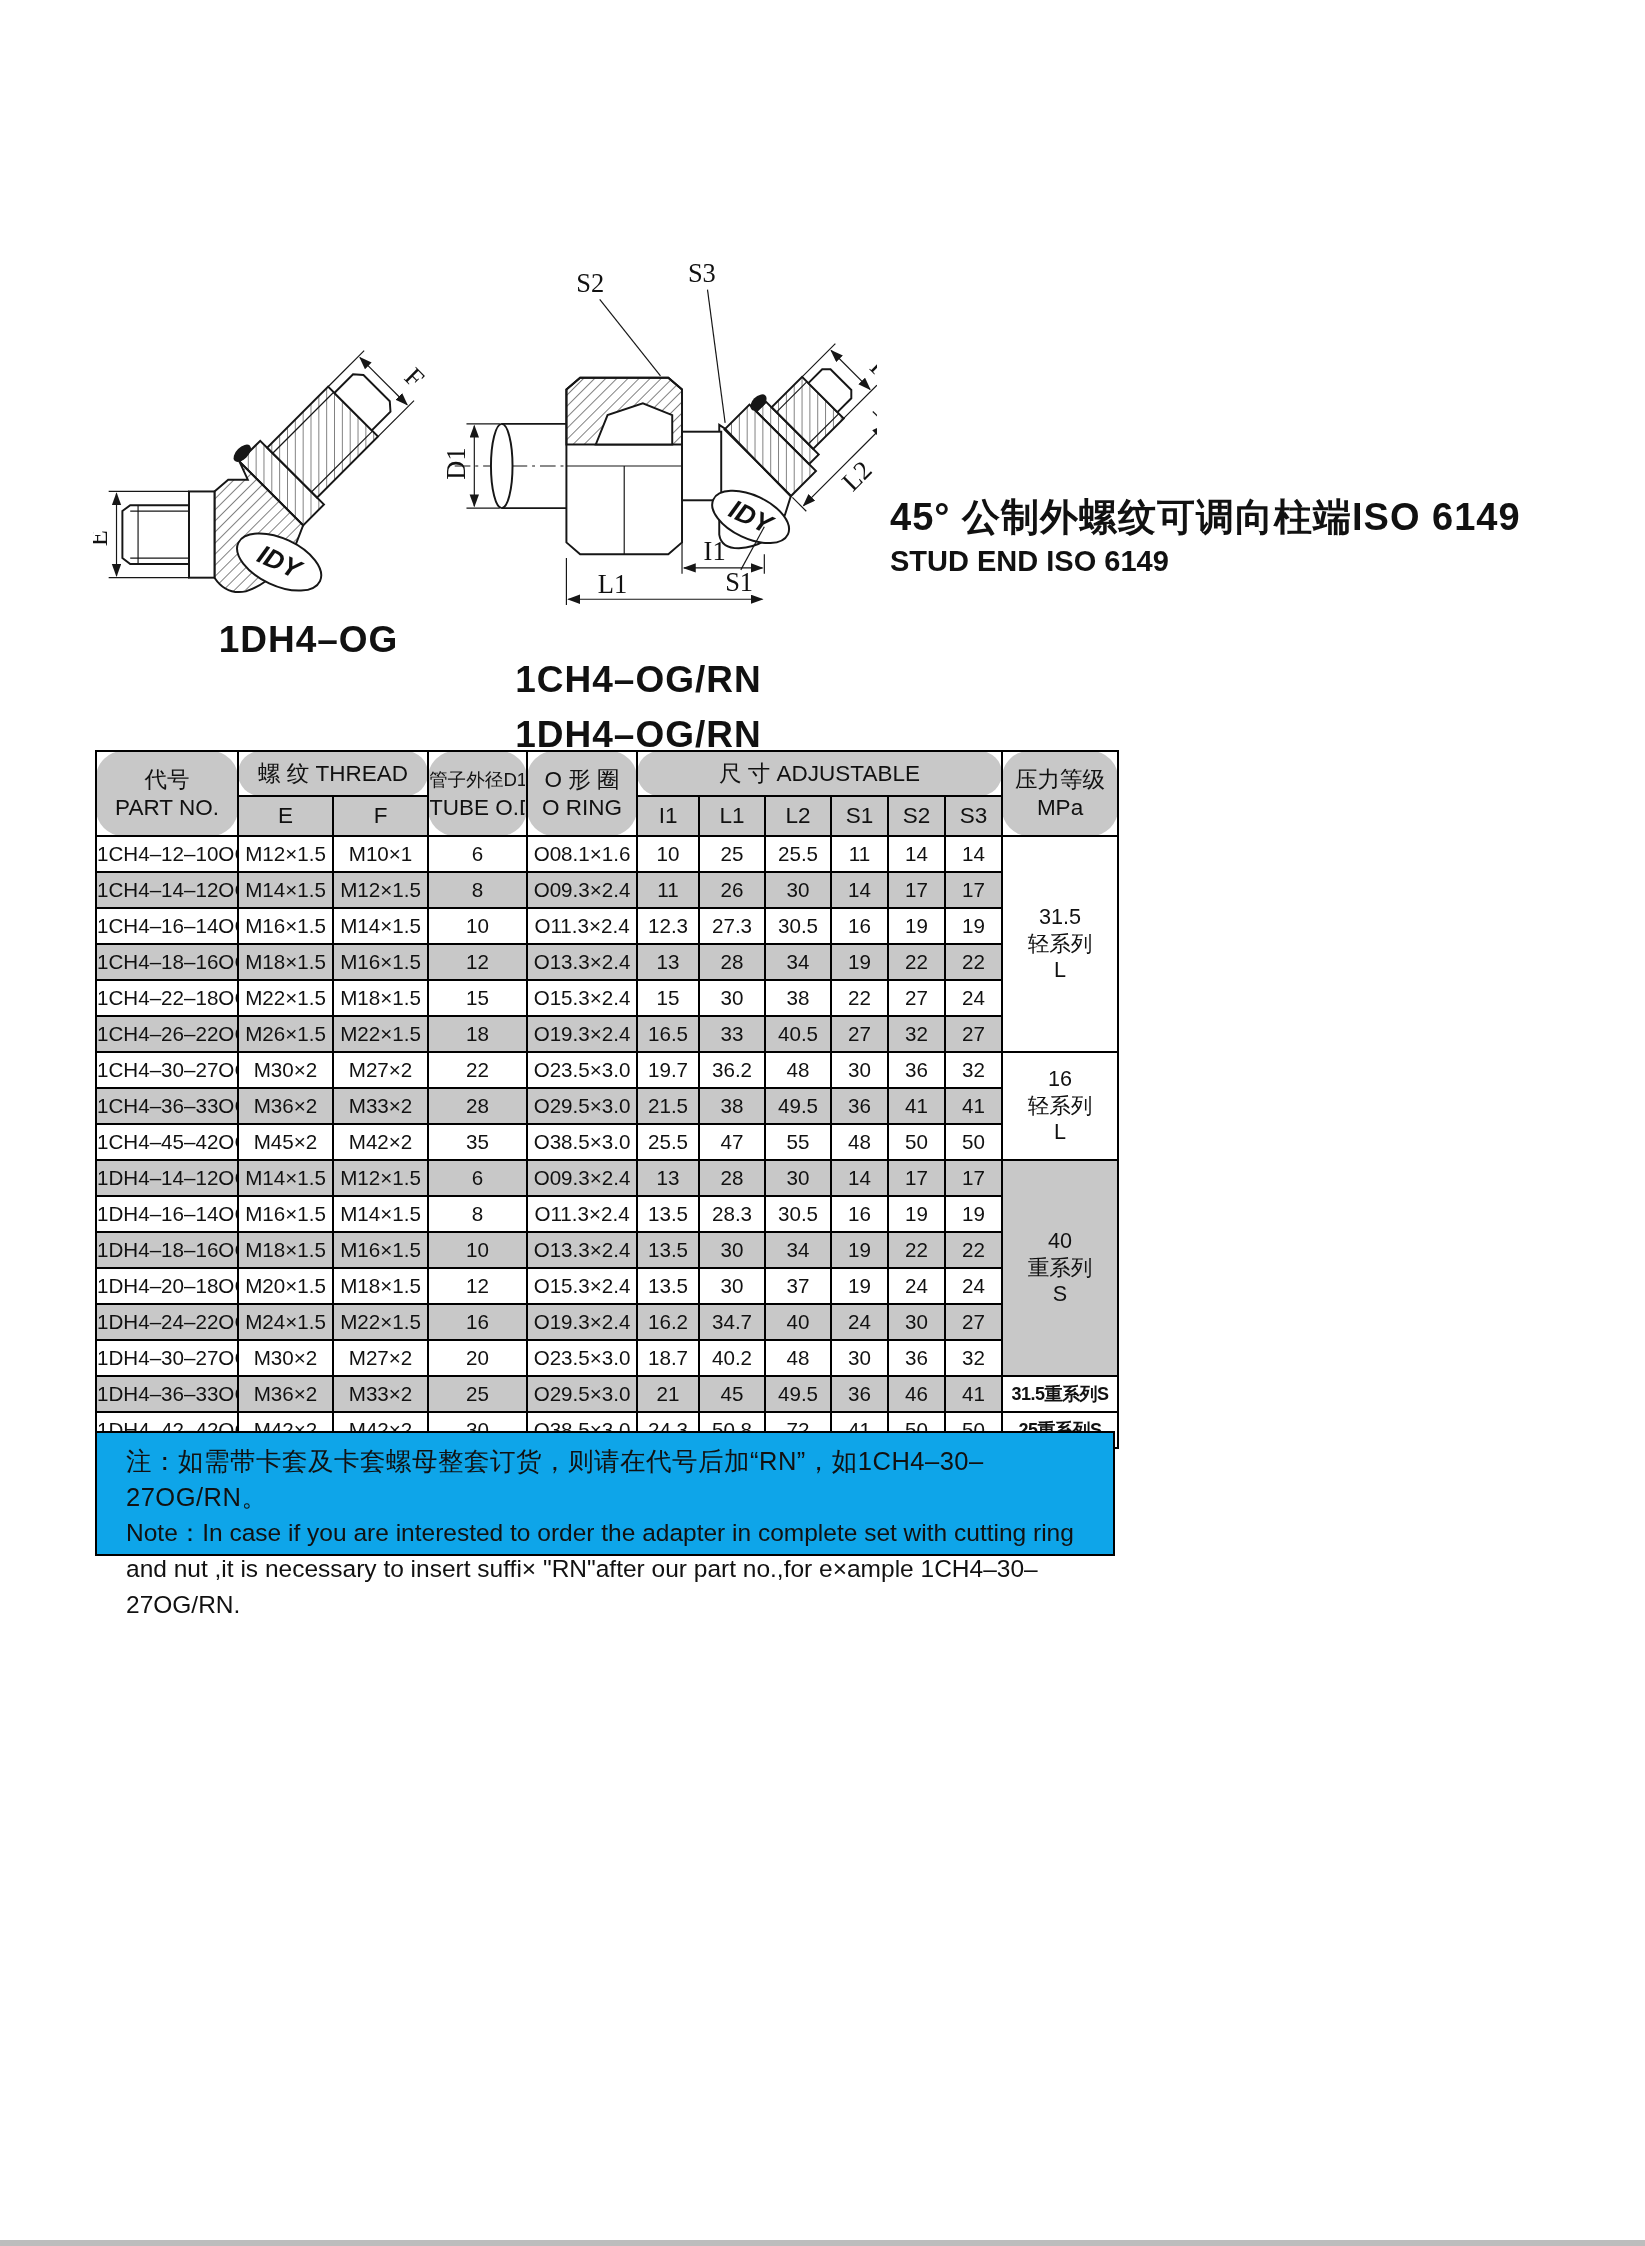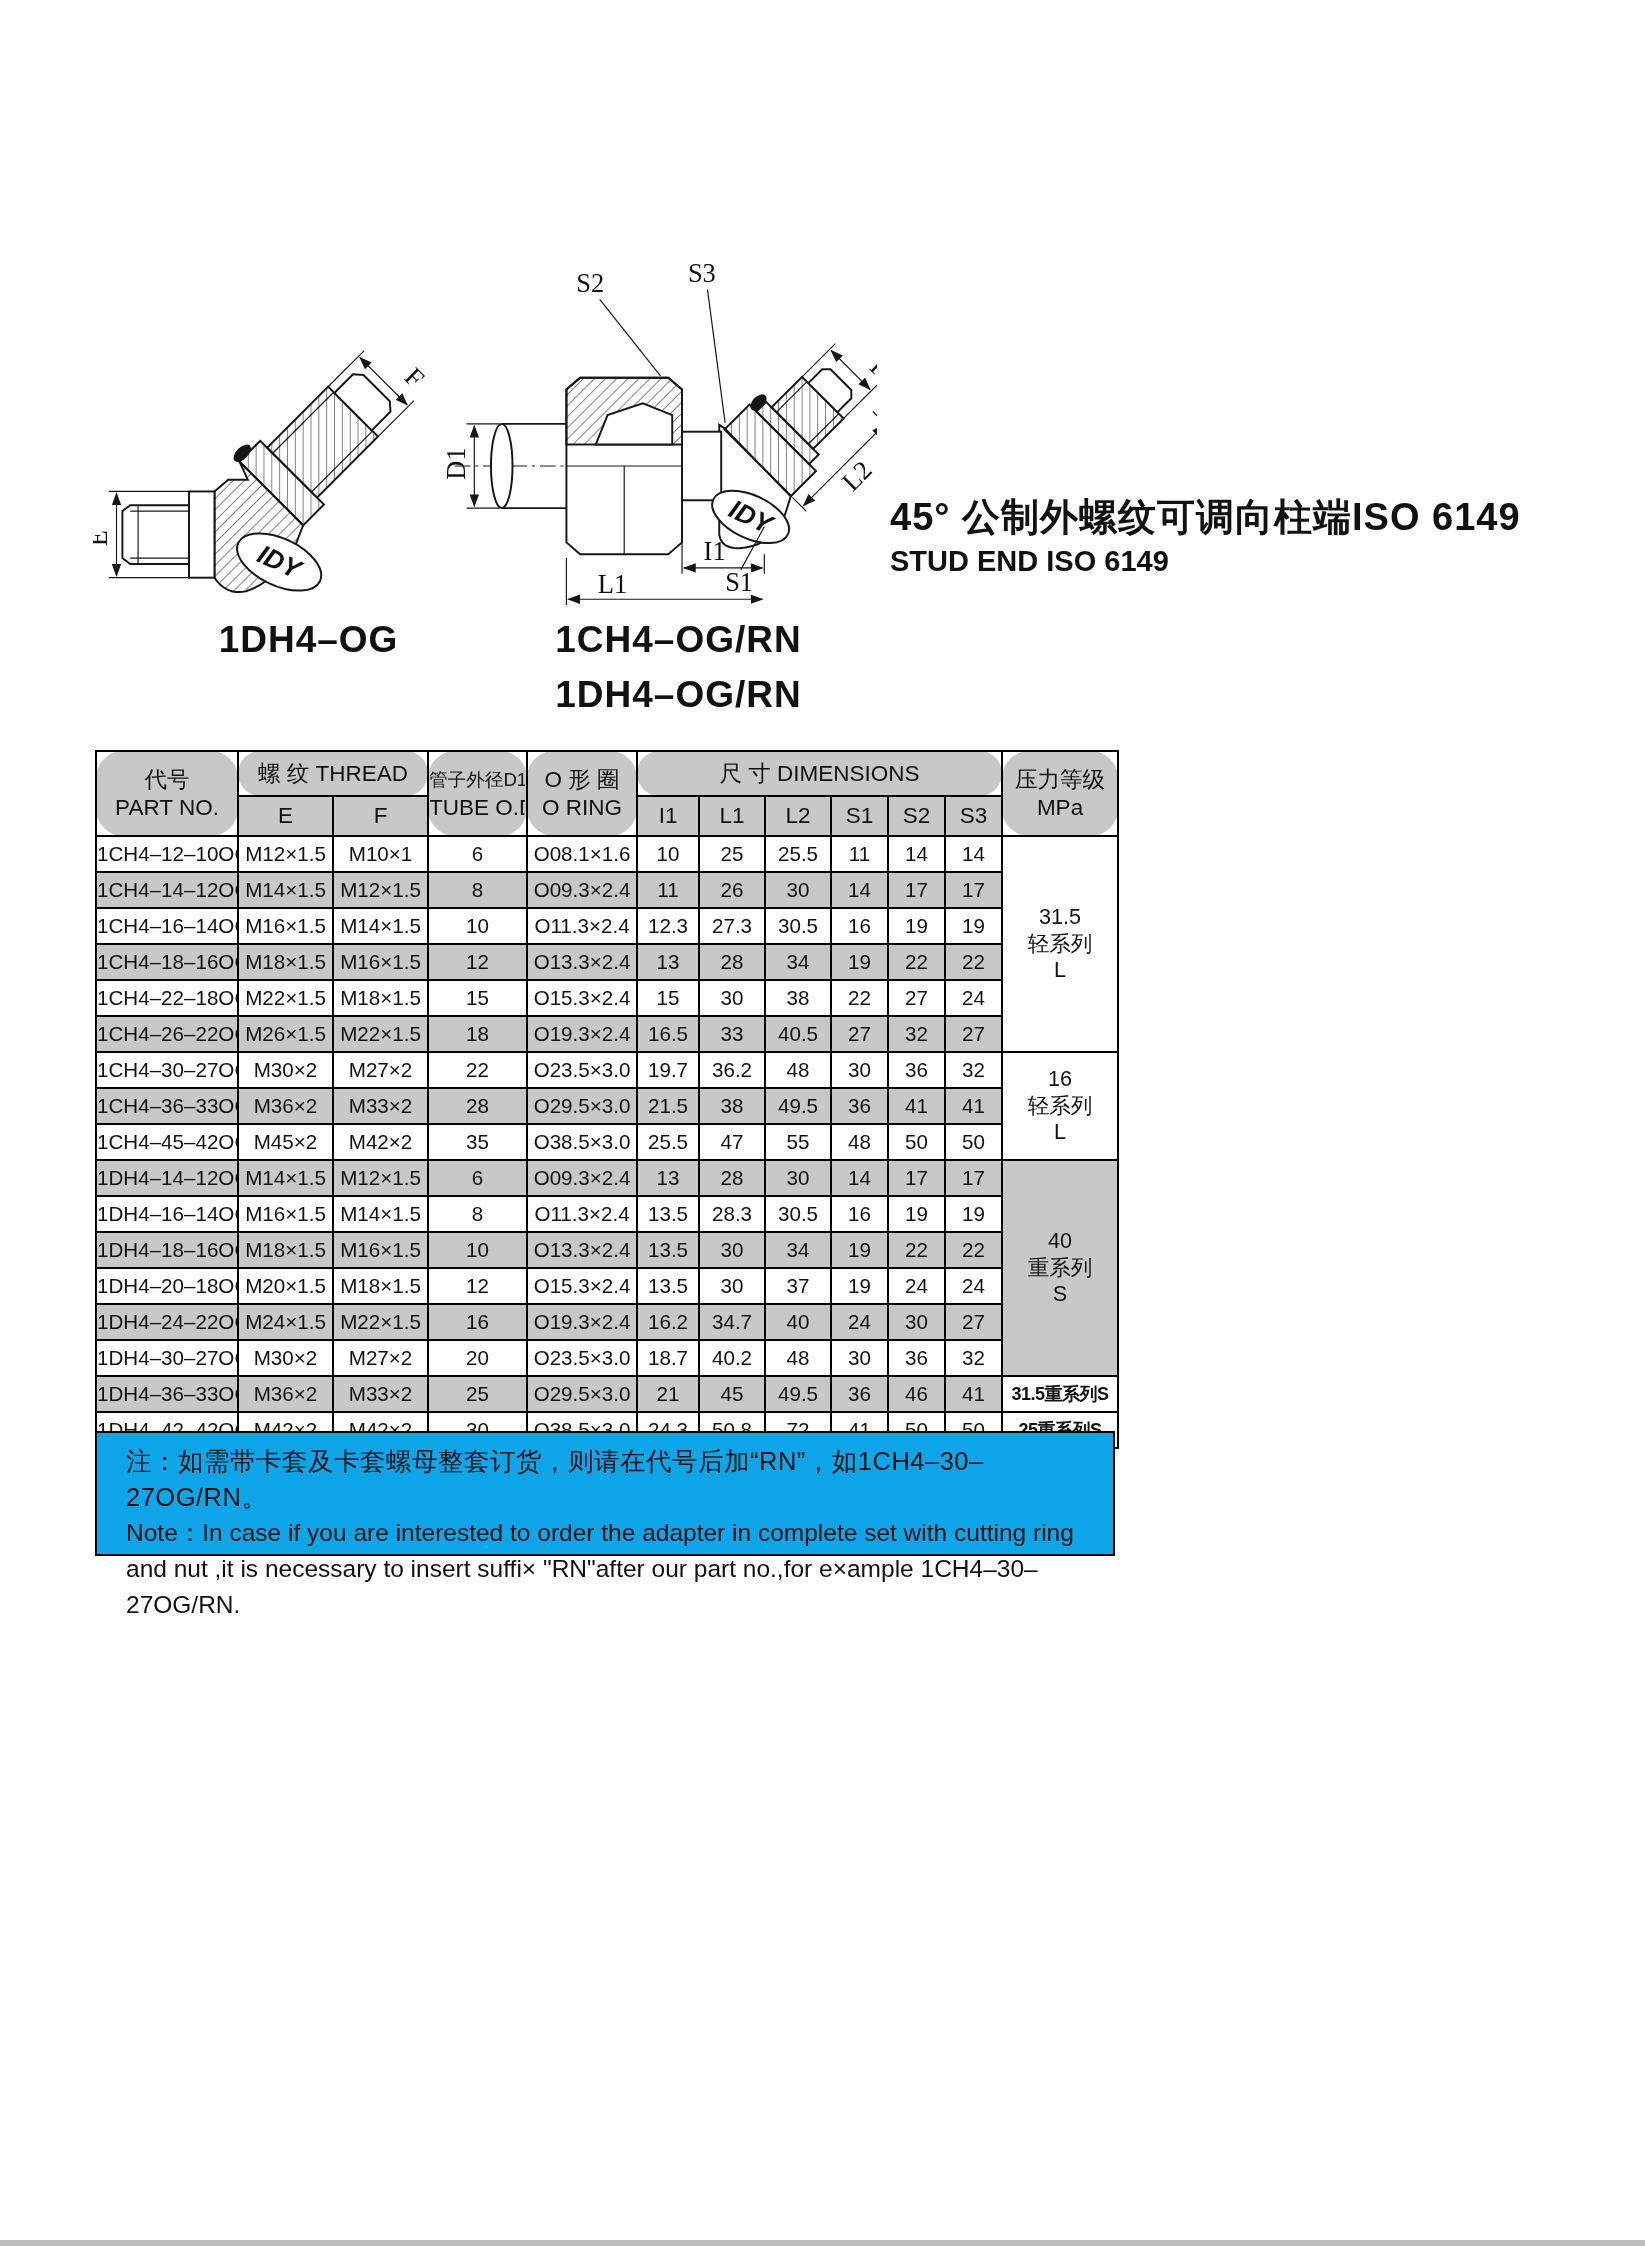--- a/index.html
+++ b/index.html
@@ -16,21 +16,21 @@
   .lnw{stroke:#161616;stroke-width:2;fill:#ffffff;}
   .thin{stroke:#161616;stroke-width:1.2;fill:none;}
   .cl{stroke:#161616;stroke-width:1.1;fill:none;stroke-dasharray:16 5 3 5;}
   .hfill{stroke:#161616;stroke-width:2;}
   .dimtext{font-family:"Liberation Serif",serif;font-size:27px;fill:#111;}
   .logotext{font-family:"Liberation Sans",sans-serif;font-weight:bold;font-style:italic;font-size:27px;fill:#111;}
 
   
   .caption{position:absolute;top:612px;text-align:center;font-weight:bold;font-size:37px;line-height:55px;letter-spacing:1px;}
   .caption-left{left:147px;width:323px;}
-  .caption-right{left:502px;width:353px;}
+  .caption-right{left:462px;width:353px;margin-top:40px;}
 
   
   .title-block{position:absolute;left:890px;top:495px;width:686px;}
   .title-zh{font-size:38px;font-weight:bold;letter-spacing:1px;line-height:45px;}
   .title-en{font-size:29px;font-weight:bold;line-height:43px;letter-spacing:0px;}
 
   
   table.spec{
     position:absolute;left:95px;top:750px;width:1020px;
     border-collapse:collapse;table-layout:fixed;
@@ -221,21 +221,21 @@
         </th>
         <th colspan="2">螺 纹  THREAD</th>
         <th rowspan="2">
           <div class="fit">管子外径D1</div>
           <div>TUBE O.D.</div>
         </th>
         <th rowspan="2">
           <div>O 形 圈</div>
           <div>O RING</div>
         </th>
-        <th colspan="6">尺 寸   DIMENSIONS</th>
+        <th colspan="6">尺 寸   ADJUSTABLE</th>
         <th rowspan="2">
           <div>压力等级</div>
           <div>MPa</div>
         </th>
       </tr>
       <tr class="h2">
         <th>E</th>
         <th>F</th>
         <th>I1</th>
         <th>L1</th>

